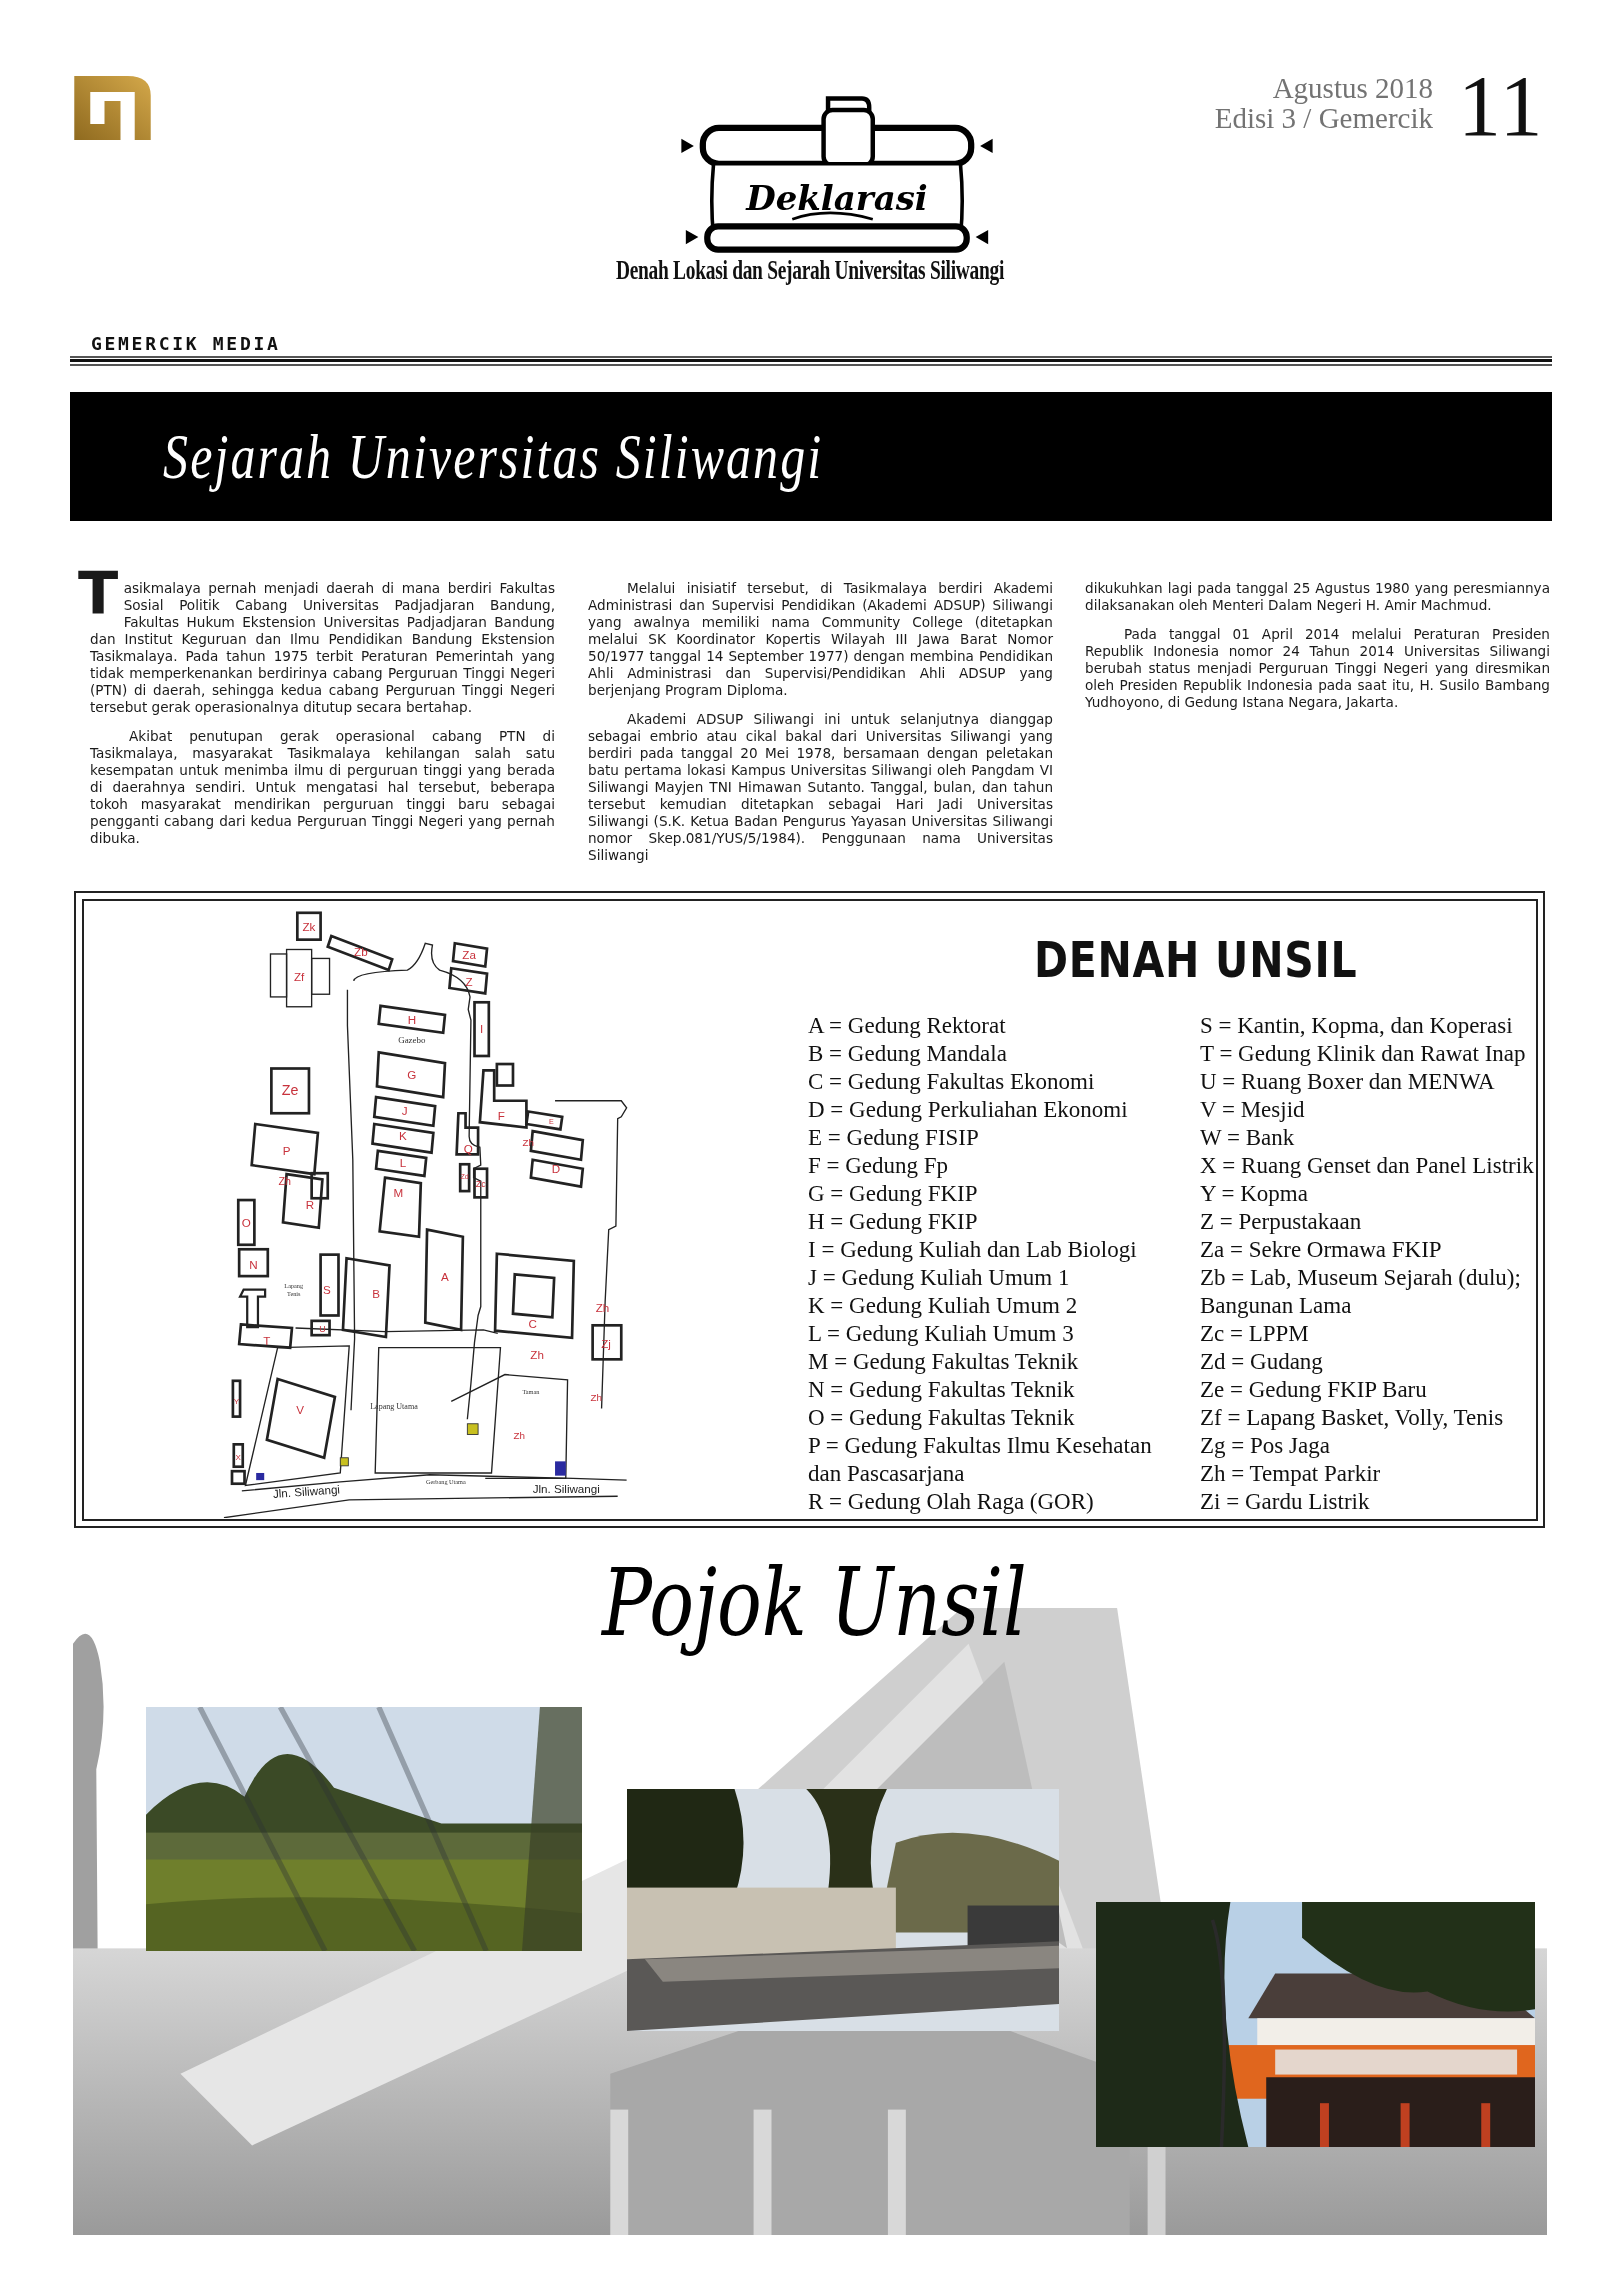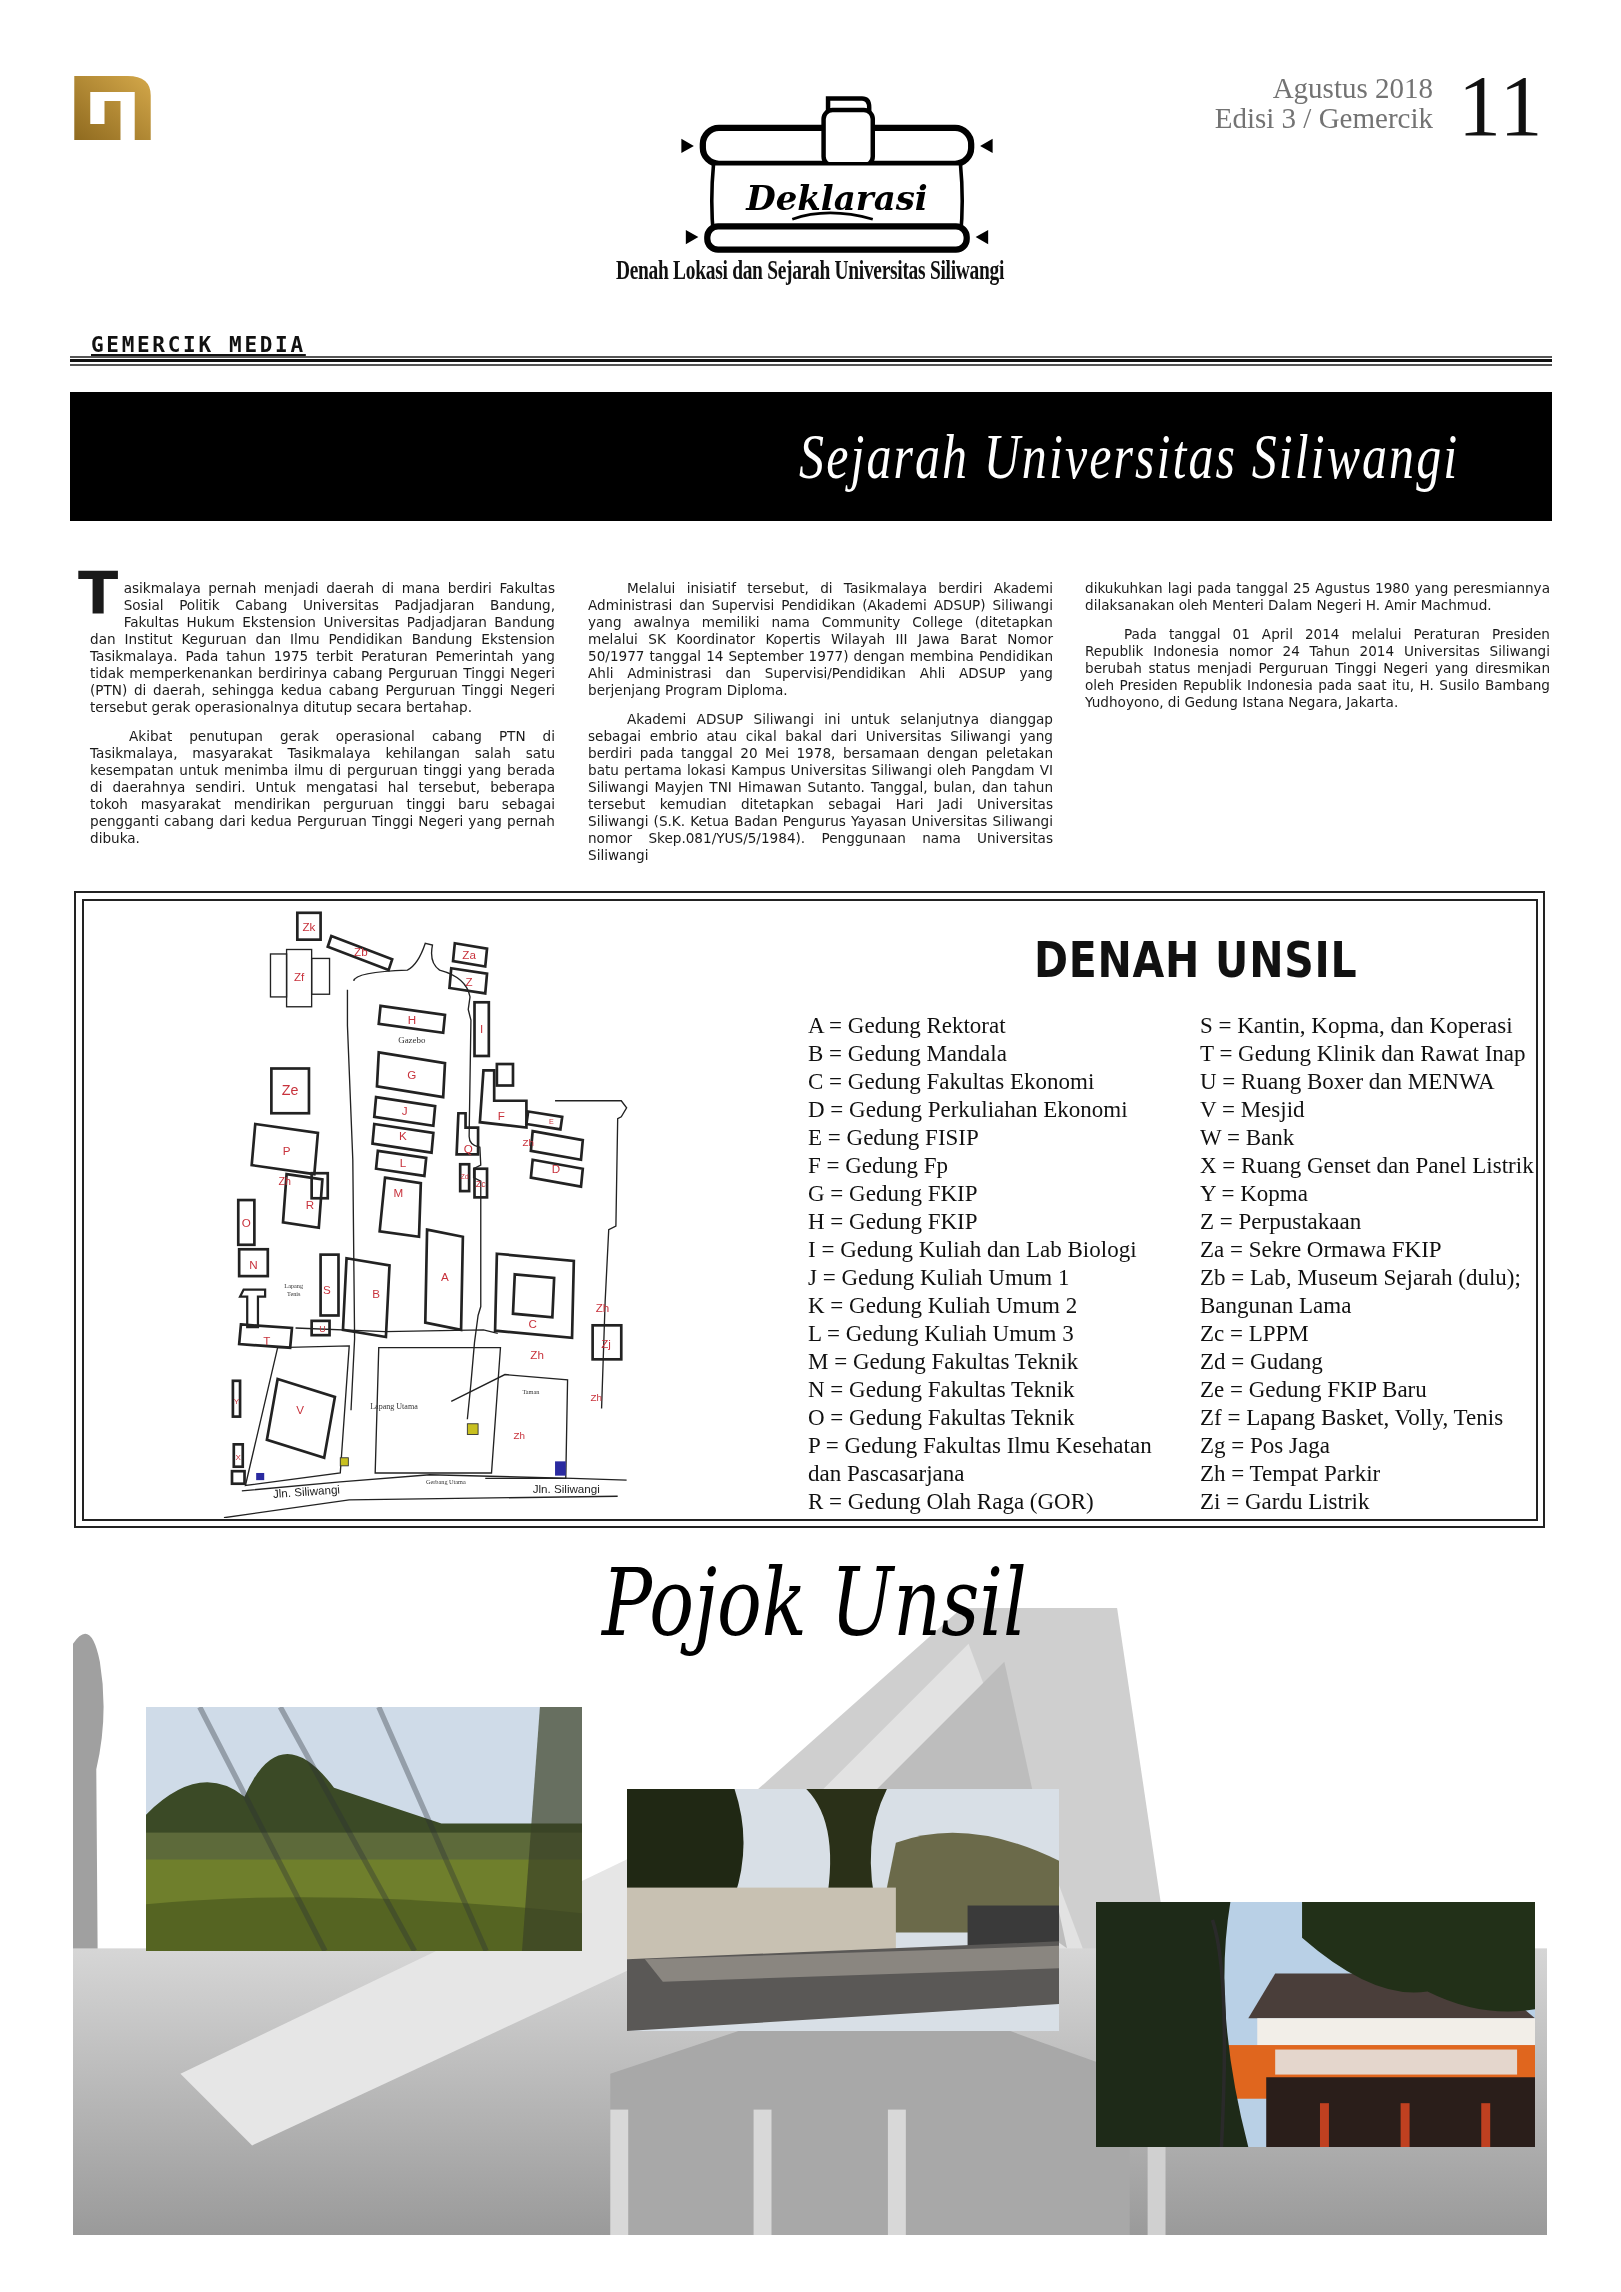--- a/index.html
+++ b/index.html
@@ -12,29 +12,29 @@
   .date-block { right:188px; top:73px; text-align:right; font-family:"Liberation Serif", serif;
                 font-size:29px; line-height:30px; color:#737373; }
   .page-num { left:1458px; top:63px; font-family:"Liberation Serif", serif; font-size:86px;
               line-height:86px; color:#111; letter-spacing:1.8px; }
   .scroll { left:658px; top:94px; width:358px; height:161px; }
   .subtitle { left:537px; top:255px; width:546px; text-align:center;
               font-family:"Liberation Serif", serif; font-weight:bold; font-size:27px;
               transform:scaleX(0.72); transform-origin:center; letter-spacing:-0.4px; white-space:nowrap; }
 
   .brand { left:91px; top:333px; font-family:"DejaVu Sans Mono", monospace; font-weight:bold;
-           font-size:21px; letter-spacing:2.7px;text-decoration:underline; }
+           font-size:18px; letter-spacing:2.7px; }
   .rule { left:70px; width:1482px; }
   .r1 { top:356px; height:1.8px; background:#555; }
   .r2 { top:359px; height:2.7px; background:#111; }
   .r3 { top:364px; height:1.8px; background:#555; }
 
   
   .banner { left:70px; top:392px; width:1482px; height:129px; background:#000;
-            display:flex; align-items:center; justify-content:flex-end; }
+            display:flex; align-items:center; justify-content:flex-start; }
   .banner-title { color:#fff; font-family:"Liberation Serif", serif; font-style:italic;
                   font-size:64px; letter-spacing:2.7px; transform:scaleX(0.78); white-space:nowrap; }
 
   
   .col { top:568px; width:489px; font-family:"DejaVu Sans", sans-serif; font-size:13.6px;
          line-height:17px; text-align:justify; color:#1a1a1a; }
   .col p { margin:12px; }
   .col p.indent { text-indent:39px; }
   .col1 { left:78px; }
   .col2 { left:576px; }

